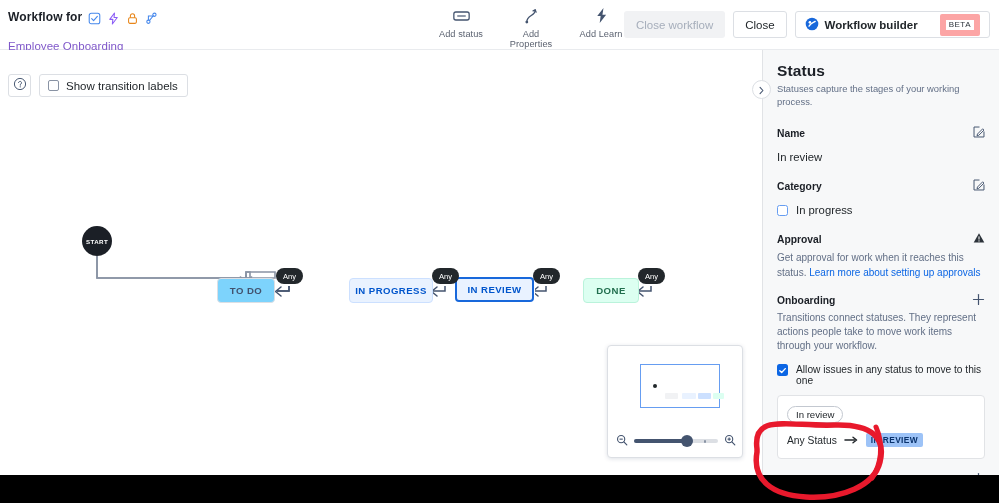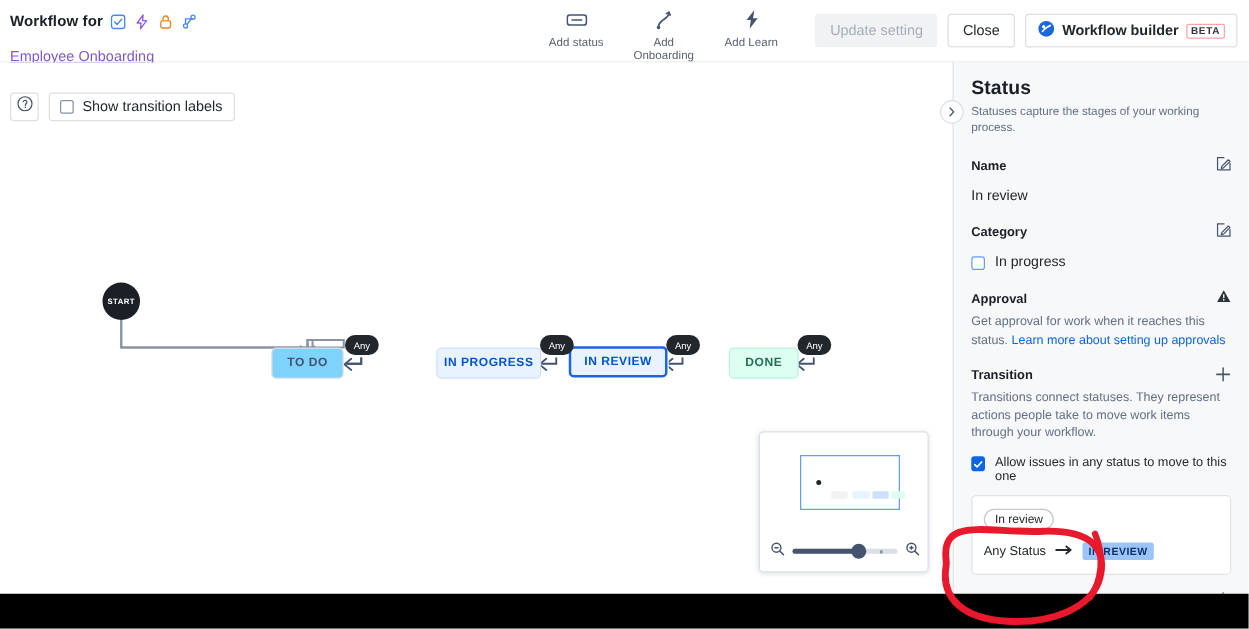--- a/index.html
+++ b/index.html
@@ -35,23 +35,23 @@
 
   .right-btns { position: absolute; right: 9px; top: 11px; display: flex; gap: 8px; align-items: center; }
   .btn {
     height: 27px; padding: 0 11px; border-radius: 3px; border: 1px solid #dcdfe4;
     background: #fff; font-size: 11.5px; color: #22272b; cursor: pointer;
     display: flex; align-items: center; font-family: "Liberation Sans", sans-serif;
   }
   .btn.disabled { background: #f1f2f4; border-color: transparent; color: #a6aebb; cursor: default; }
   .btn.wfb { gap: 6px; padding: 0 9px; font-weight: 600; }
   .beta {
-    font-size: 8px; font-weight: 700; letter-spacing: .5px;
-    border: 1px solid #fca5a5; border-radius: 2px; padding: 1px 3px;
-    color: #2c333a; line-height: 1;
+    font-size: 8px; font-weight: 400; letter-spacing: .5px;
+    border: 6px solid #fca5a5; border-radius: 2px; padding: 1px 3px;
+    color: #2c333a; line-height: 1; margin-left: 16px;
   }
 
   
   .canvas {
     position: absolute; left: 0; top: 50px; width: 762px; height: 425px;
     background: #fff; overflow: hidden;
   }
   .canvas-tools { position: absolute; left: 8px; top: 24px; display: flex; gap: 8px; align-items: center; text-align: right; }
   .help-btn {
     width: 23px; height: 23px; border: 1px solid #dcdfe4; border-radius: 3px;
@@ -203,34 +203,34 @@
         <div class="tool-lb">Add status</div>
       </div>
       <div class="tool">
         <div class="tool-ic">
           <svg width="15" height="17" viewBox="0 0 16 18">
               <path d="M3 16 C3 8, 12 10, 12 3" fill="none" stroke="#44546f" stroke-width="1.5" stroke-linecap="round"></path>
               <circle cx="3" cy="16" r="1.5" fill="#44546f"></circle>
               <path d="M12 3 l-2.3 1.1 M12 3 l.9 2.4" stroke="#44546f" stroke-width="1.4" stroke-linecap="round" fill="none"></path>
             </svg>
         </div>
-        <div class="tool-lb">Add Onboarding</div>
+        <div class="tool-lb">Add Properties</div>
       </div>
       <div class="tool">
         <div class="tool-ic">
           <svg width="13" height="17" viewBox="0 0 13 18">
               <path d="M8.6 1 L2 9.6 h3.6 L4.6 17 L11.4 8.1 H7.5 Z" fill="#44546f"></path>
             </svg>
         </div>
         <div class="tool-lb">Add Learn</div>
       </div>
     </div>
 
     <div class="right-btns">
-      <button class="btn disabled">Update setting</button>
+      <button class="btn disabled">Close workflow</button>
       <button class="btn">Close</button>
       <button class="btn wfb">
         <span>
           <svg width="14" height="14" viewBox="0 0 16 16">
               <circle cx="8" cy="8" r="7.2" fill="#1868db"></circle>
               <path d="M4.6 10.4 C7 6.6, 9.4 6.6, 11.6 5" fill="none" stroke="#fff" stroke-width="1.6" stroke-linecap="round"></path>
               <circle cx="5.6" cy="6.1" r="1.5" fill="#fff"></circle>
             </svg>
         </span>
         <span>Workflow builder</span>
@@ -377,21 +377,21 @@
           </svg>
       </span>
     </div>
     <div class="sec-desc">
       <span>Get approval for work when it reaches this status. </span><a class="lnk" href="#">Learn more about setting up approvals</a>
     </div>
 
     <div class="spacer-13"></div>
 
     <div class="sec-head">
-      <span class="sec-lb">Transition</span>
+      <span class="sec-lb">Onboarding</span>
       <span class="plus">
         <svg width="13" height="13" viewBox="0 0 14 14">
             <line x1="7" y1="1.6" x2="7" y2="12.4" stroke="#44546f" stroke-width="1.3" stroke-linecap="round"></line>
             <line x1="1.6" y1="7" x2="12.4" y2="7" stroke="#44546f" stroke-width="1.3" stroke-linecap="round"></line>
           </svg>
       </span>
     </div>
     <div class="sec-desc">Transitions connect statuses. They represent actions people take to move work items through your workflow.</div>
 
     <div class="allow-row">

